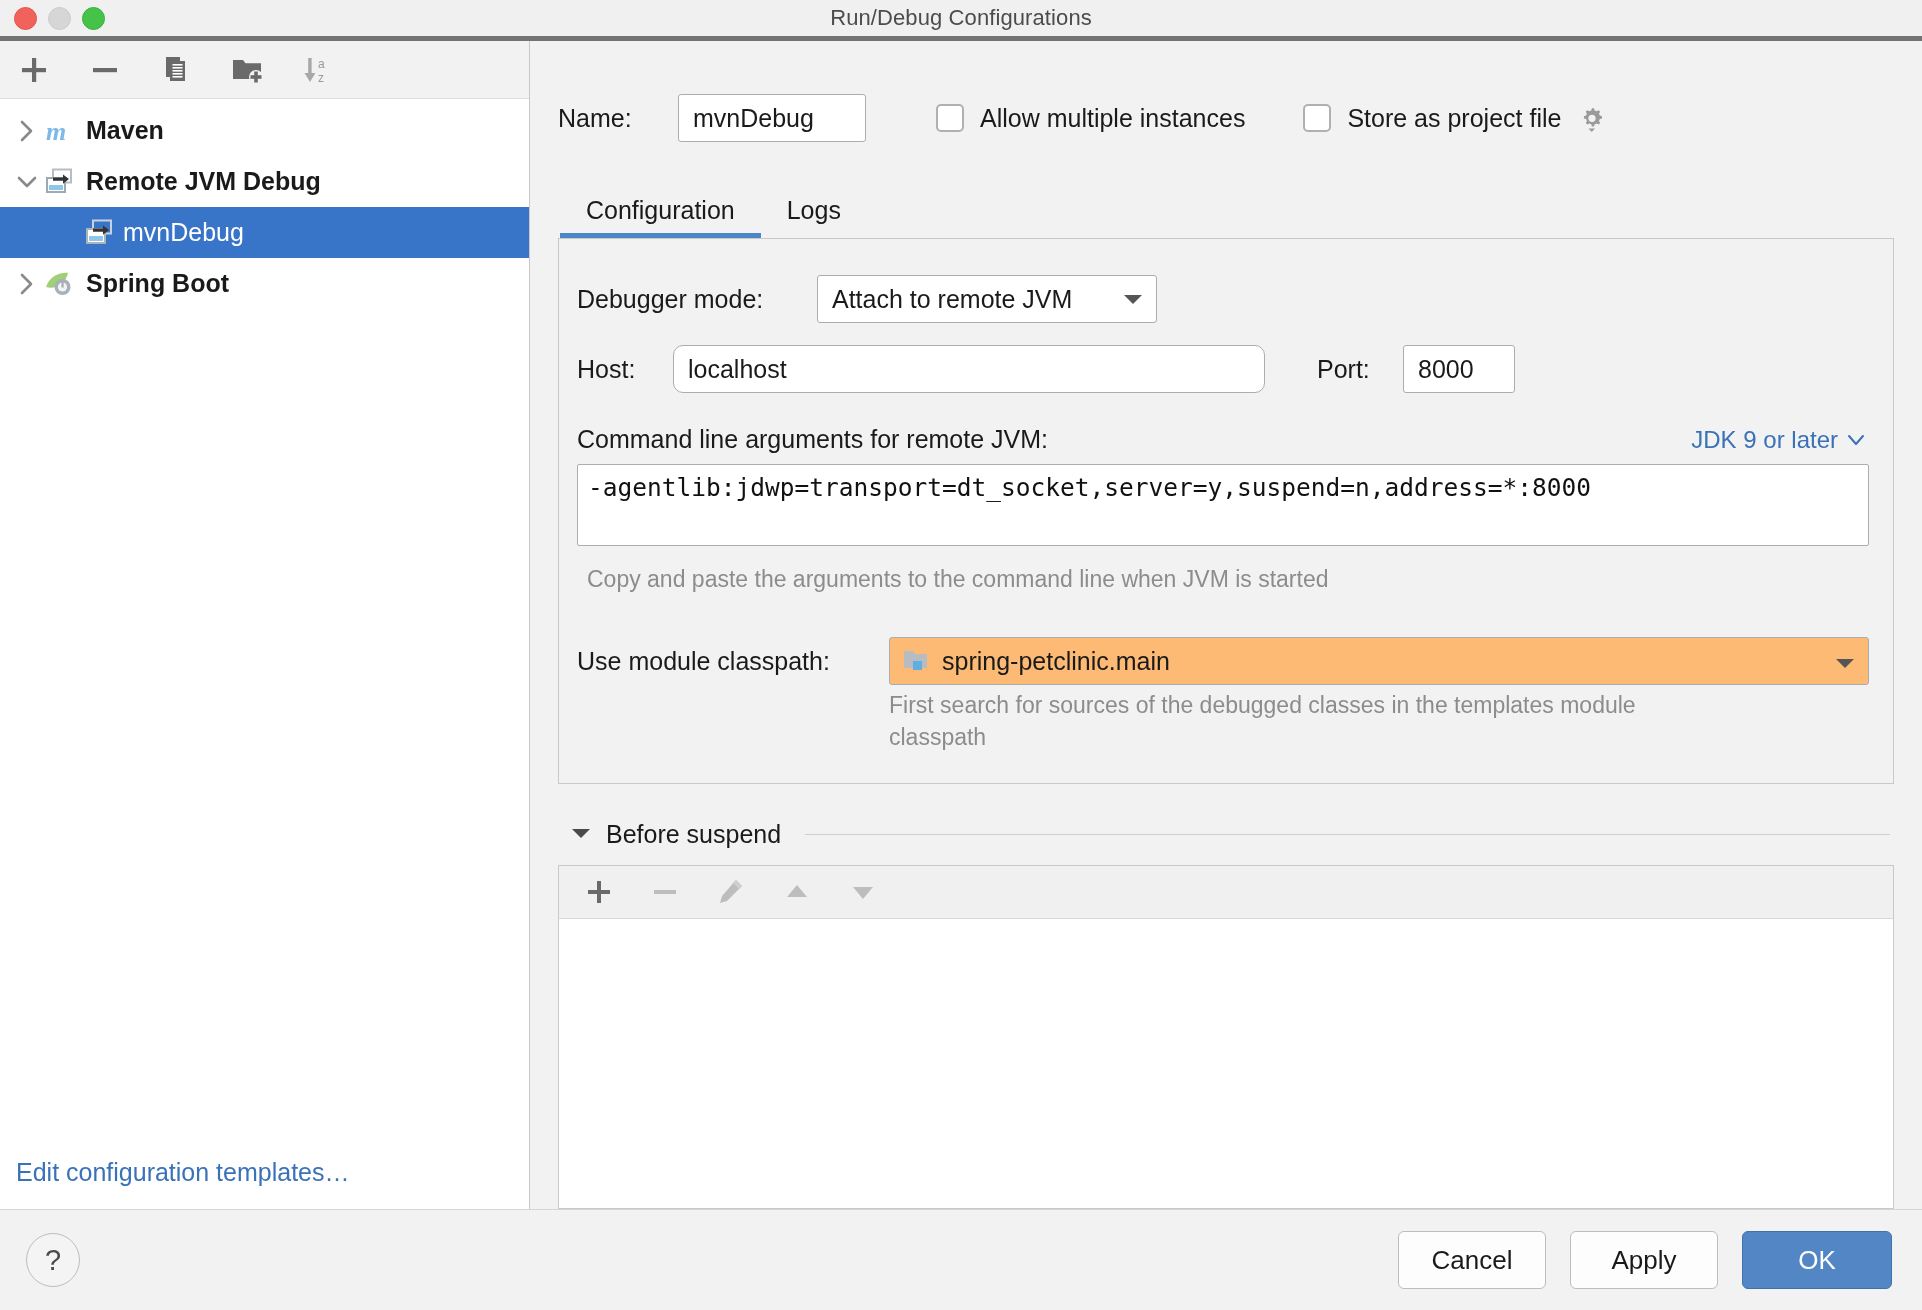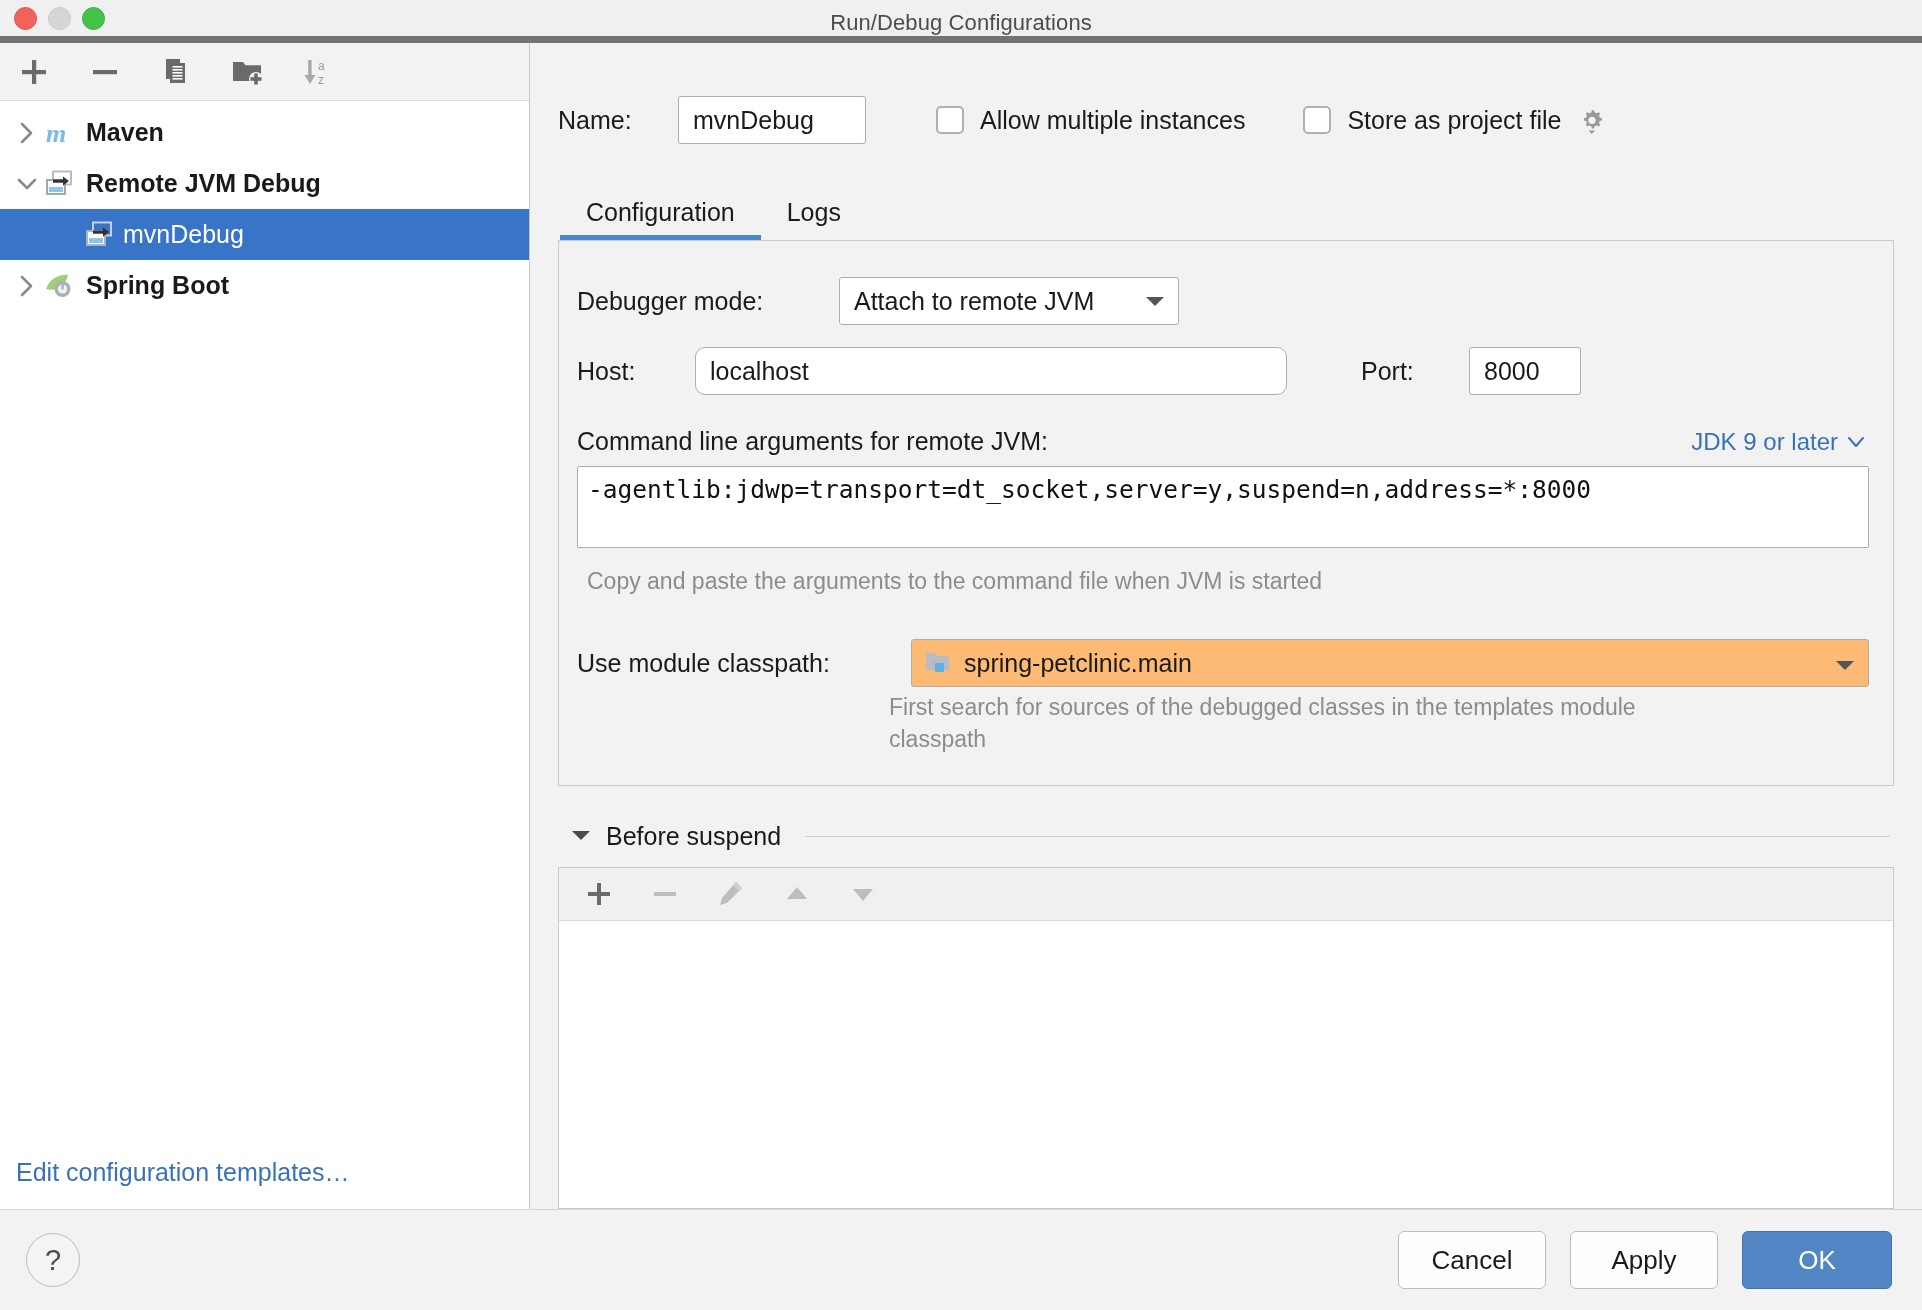--- a/index.html
+++ b/index.html
@@ -24,22 +24,22 @@
     flex-direction: column;
     background: #f2f2f2;
     position: relative;
   }
   .titlebar {
     height: 36px;
     background: #f0f0f0;
     position: relative;
     flex: 0 0 36px;
     display: flex;
-    align-items: flex-end;
-    border-bottom: 7px solid #737373;
+    align-items: center;
+    border-bottom: 5px solid #737373;
   }
   .traffic {
     position: absolute;
     left: 14px;
     top: 7px;
     display: flex;
     gap: 11px;
   }
   .dot {
     width: 21px;
@@ -247,21 +247,20 @@
     border-top: 1px solid #c9c9c9;
     background: #f2f2f2;
     flex: 0 0 auto;
     padding: 36px 24px 30px 18px;
     box-sizing: border-box;
   }
   .form-row {
     display: flex;
     align-items: center;
     margin-bottom: 22px;
-    gap: 22px;
   }
   .form-label {
     font-size: 25px;
     color: #1a1a1a;
     flex: 0 0 auto;
   }
   .label-debugger { width: 240px; }
   .label-host { width: 96px; }
   .label-classpath { width: 312px; }
 
@@ -637,21 +636,21 @@
           <span class="jdk-link">
             <span>JDK 9 or later</span>
             <svg width="18" height="12" viewBox="0 0 18 12">
                 <path d="M2 2 L9 10 L16 2" stroke="#3a72b8" stroke-width="2" fill="none" stroke-linecap="round" stroke-linejoin="round"></path>
               </svg>
           </span>
         </div>
 
         <div class="args-box">-agentlib:jdwp=transport=dt_socket,server=y,suspend=n,address=*:8000</div>
 
-        <div class="hint">Copy and paste the arguments to the command file when JVM is started</div>
+        <div class="hint">Copy and paste the arguments to the command line when JVM is started</div>
 
         <div class="form-row" style="margin-top:44px; margin-bottom:4px;">
           <span class="form-label label-classpath">Use module classpath:</span>
           <div class="classpath-combo">
             <span class="mod-icon">
               <svg width="28" height="26" viewBox="0 0 28 26">
                 <path d="M2 3 h9 l2.2 3 H25 V20 H2 Z" fill="#b7bcc2"></path>
                 <rect x="11" y="13" width="9" height="9" fill="#5fb0e0"></rect>
               </svg>
             </span>

